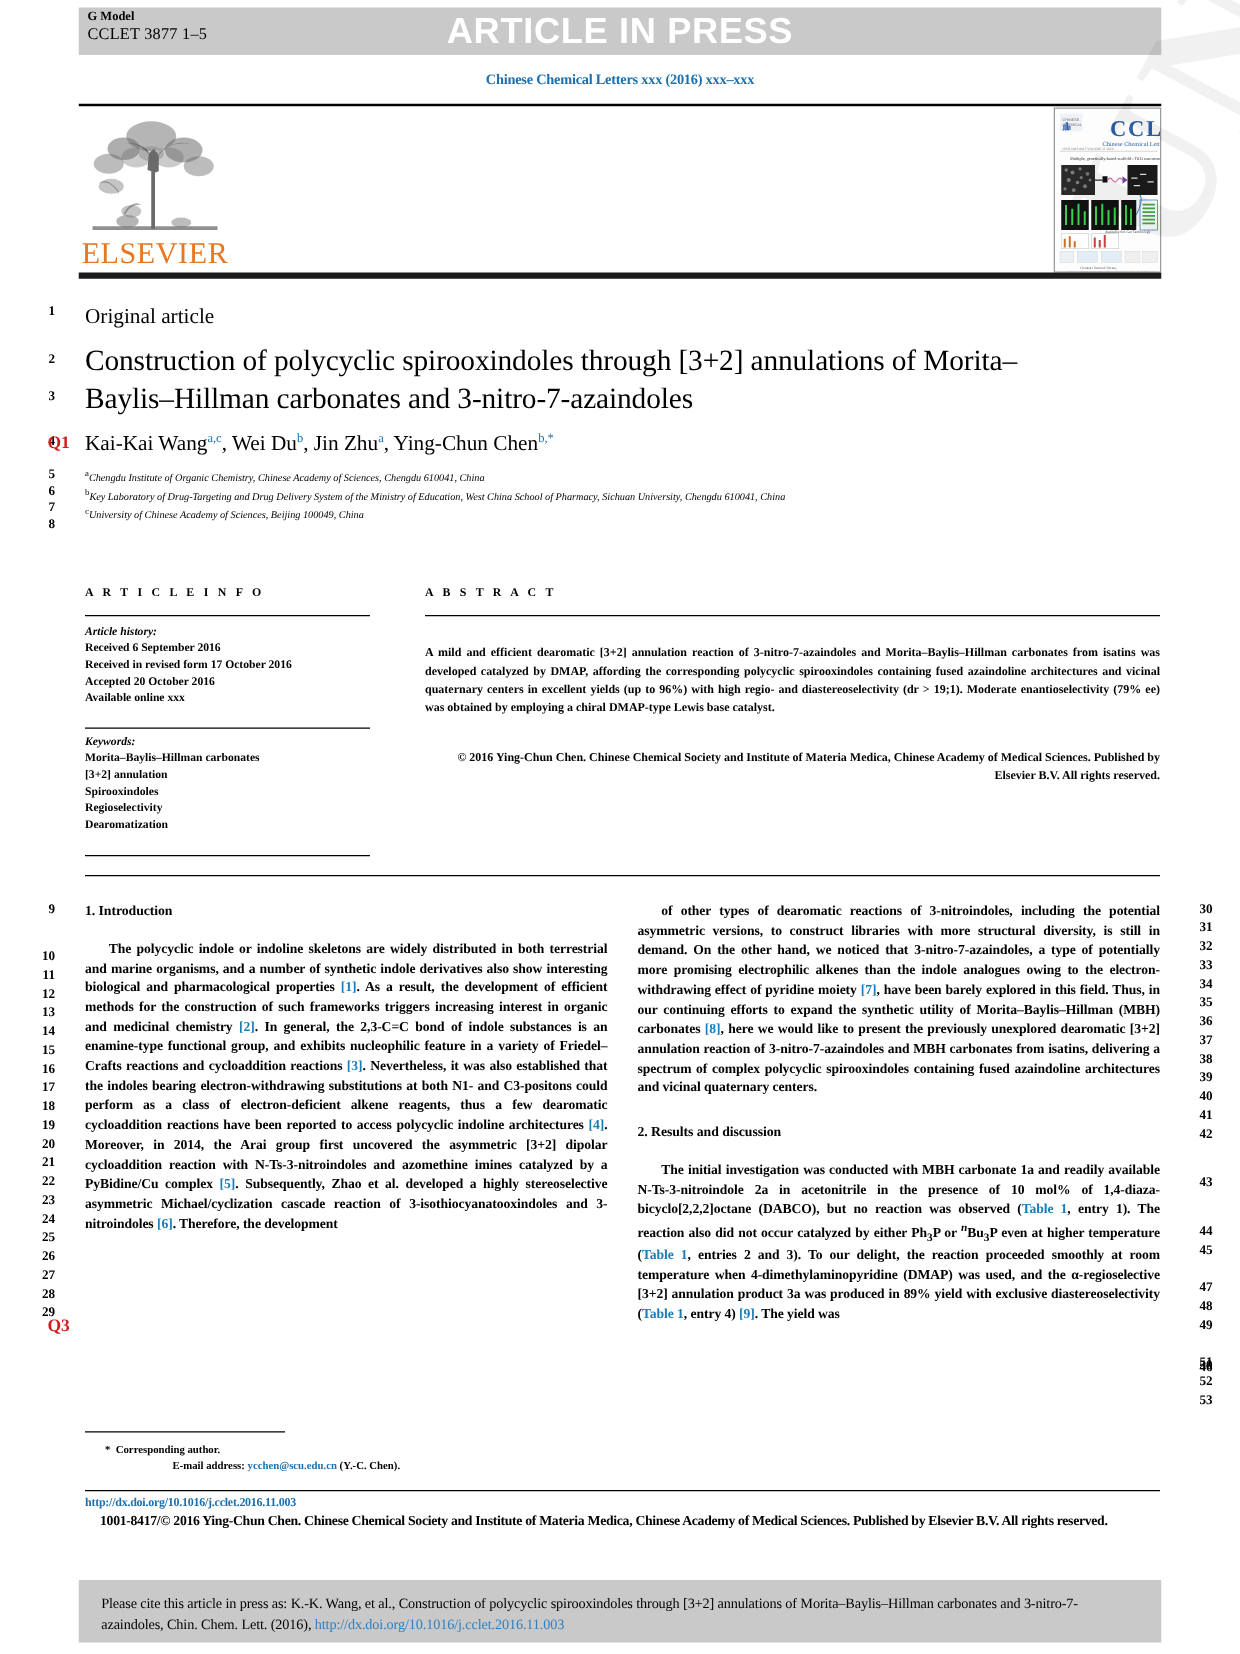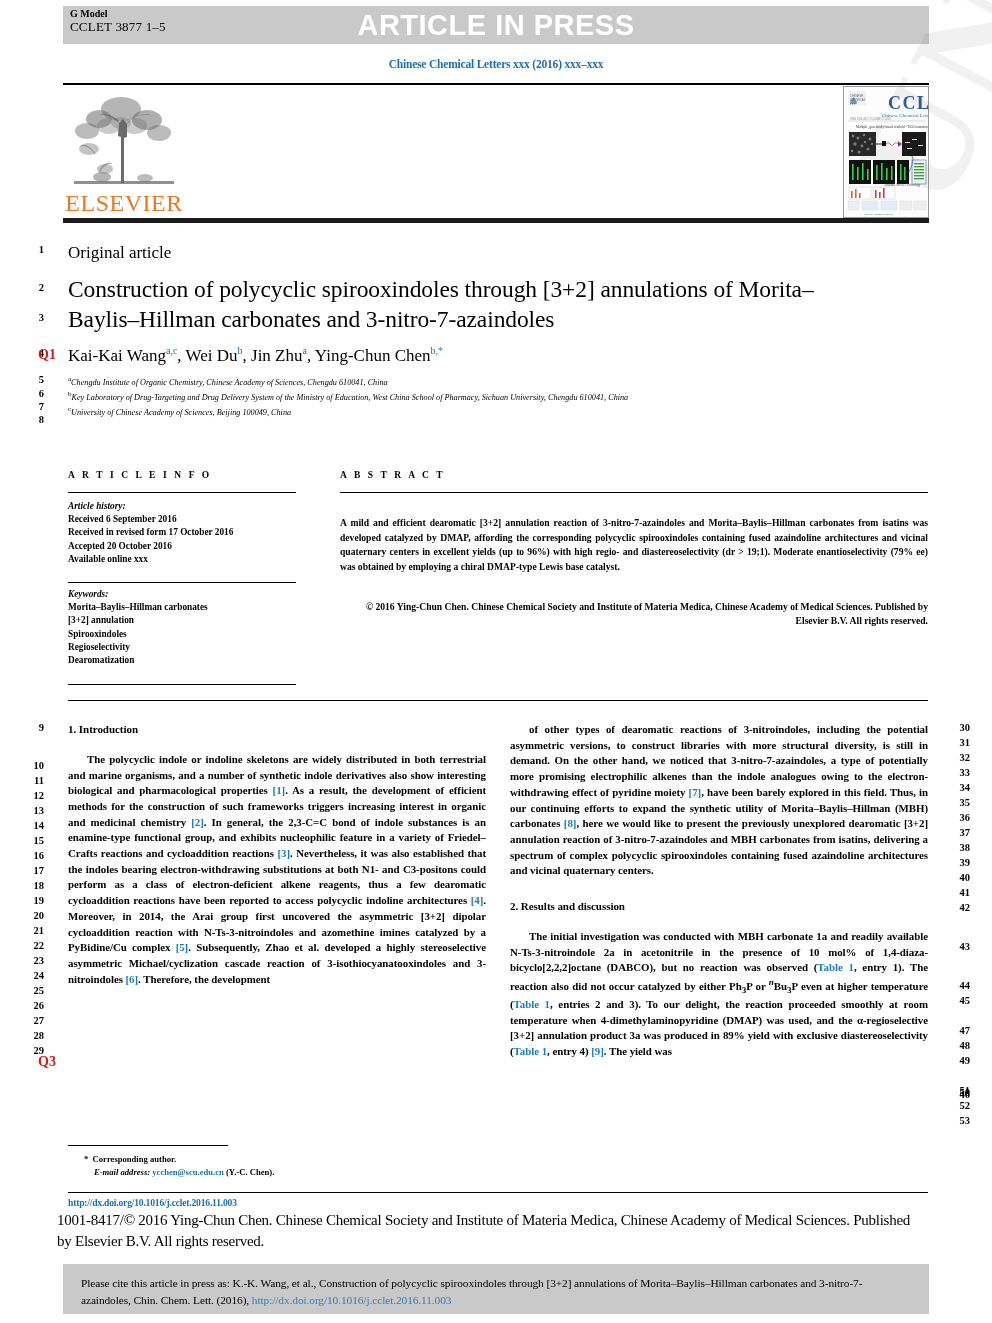--- a/index.html
+++ b/index.html
@@ -164,34 +164,34 @@
   .ref{ color:#1a7cb8; }
   
   .fn-rule{
     position:absolute; left:68px; top:1145px; width:160px; height:1px; background:#000;
   }
   .footnote{
     position:absolute; left:84px; top:1153px; width:420px;
     font-size:8.6px; line-height:1.5;
     font-family:"Liberation Serif", serif; font-weight:bold;
   }
-  .footnote .em{ font-style:italic;}
+  .footnote .em{ margin-left:44px;}
   .footnote a{ color:#1a6faf; text-decoration:none;}
   .doi-rule{
     position:absolute; left:68px; top:1192px; width:860px; height:1px; background:#000;
   }
   .doi{
     position:absolute; left:68px; top:1197px; width:862px;
     font-size:9.6px; font-weight:bold;
     font-family:"Liberation Serif", serif;
     color:#1a6faf; letter-spacing:-0.2px;
   }
   .copyline{
-    position:absolute; left:57px; top:1210px; width:862px;
-    font-size:15px; font-weight:normal; line-height:1.42;
+    position:absolute; left:80px; top:1210px; width:862px;
+    font-size:11px; font-weight:bold; line-height:1.42;
     font-family:"Liberation Serif", serif; letter-spacing:-0.25px;
   }
   
   .citebox{
     position:absolute; left:63px; top:1264px; width:866px; height:50px;
     background:#c9c9c9; box-sizing:border-box;
     padding:11px 18px 0 18px;
   }
   .citebox .inner{
     font-size:11.4px; line-height:1.45;

